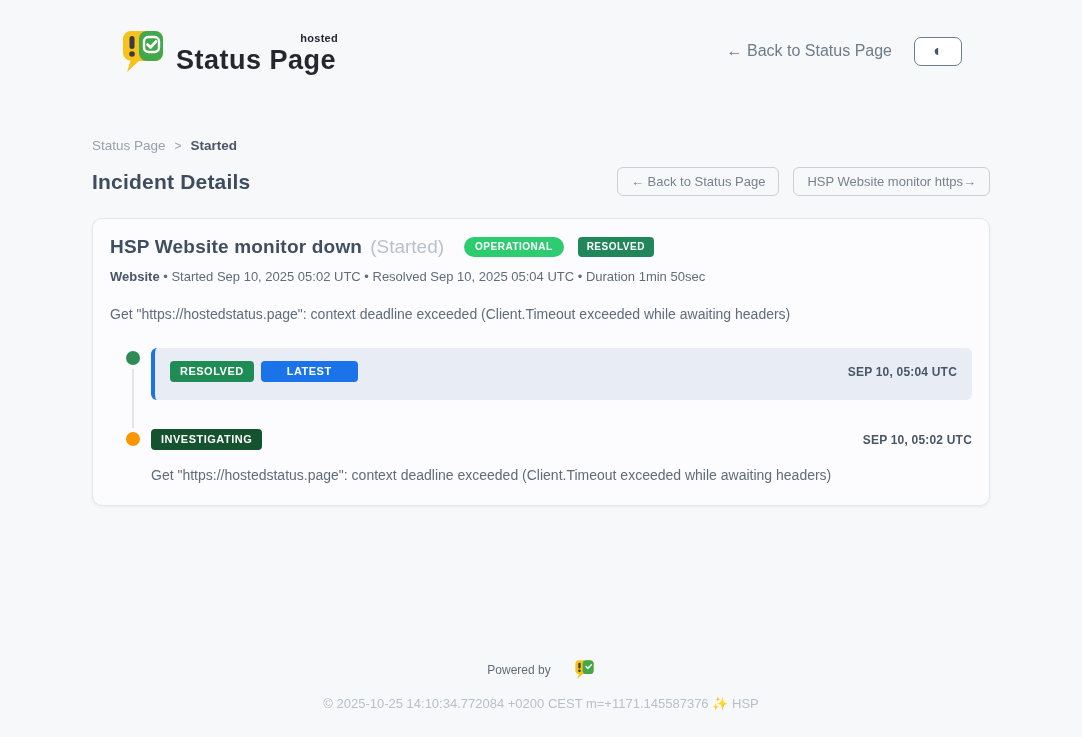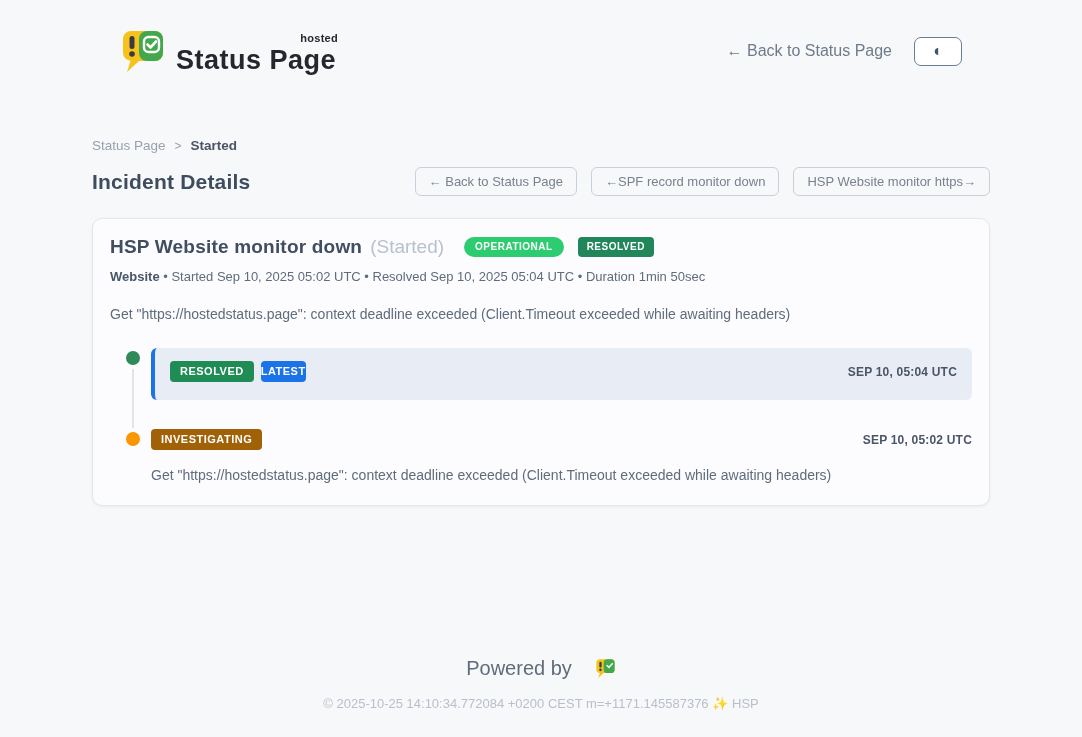--- a/index.html
+++ b/index.html
@@ -79,29 +79,29 @@
   .t-dot.dot-green { background:#2e8b57; }
   .t-dot.dot-orange { background:#f99600; top:5px; }
   .timeline-entry.highlighted {
     background:#e8edf5; border-left:4px solid #1a73e8; border-radius:6px;
     padding:13px 15px 18px 15px;
   }
   .timeline-entry.plain { padding:2px 0 0 0; }
   .entry-head { display:flex; align-items:center; justify-content:space-between; }
   .entry-badges { display:flex; gap:7px; }
   .badge-resolved { background:#1f8b55; font-size:11px; padding:5px 10px; }
-  .badge-latest { background:#1a73e8; font-size:11px; padding:5px 0; }
-  .badge-investigating { background:#a16207; font-size:11px; padding:5px 10px; }
+  .badge-latest { background:#1a73e8; font-size:11px; padding:5px 26px; }
+  .badge-investigating { background:#14532d; font-size:11px; padding:5px 10px; }
   .entry-time { font-size:12px; font-weight:bold; color:#4a5568; letter-spacing:.2px; }
   .entry-message { margin-top:15px; font-size:14px; color:#5f6c7b; }
   .timeline-entry.plain .entry-message { margin-top:17px; }
 
   
   footer { padding-bottom:26px; text-align:center; }
-  .powered { display:flex; align-items:center; justify-content:center; gap:23px; font-size:20px; color:#5f6c7b; }
+  .powered { display:flex; align-items:center; justify-content:center; gap:23px; font-size:12px; color:#5f6c7b; }
   .copyright { margin-top:16px; font-size:13px; color:#b8bfca; }
 
   .logo-icon { display:block; }
 </style>
 </head>
 <body>
 
 <header class="site-header">
   <div class="container">
     <div class="brand">
@@ -132,21 +132,20 @@
     <div class="breadcrumb">
       <span class="crumb-root">Status Page</span>
       <span class="crumb-sep">&gt;</span>
       <span class="crumb-current">Started</span>
     </div>
 
     <div class="title-row">
       <h1 class="page-title">Incident Details</h1>
       <div class="nav-buttons">
         <button class="nav-btn">← Back to Status Page</button>
-        <button class="nav-btn">←SPF record monitor down</button>
         <button class="nav-btn">HSP Website monitor https→</button>
       </div>
     </div>
 
     <section class="incident-card">
       <div class="card-title-row">
         <span class="incident-title">HSP Website monitor down</span>
         <span class="incident-component">(Started)</span>
         <span class="pill pill-operational">OPERATIONAL</span>
         <span class="badge badge-resolved-hdr">RESOLVED</span>

